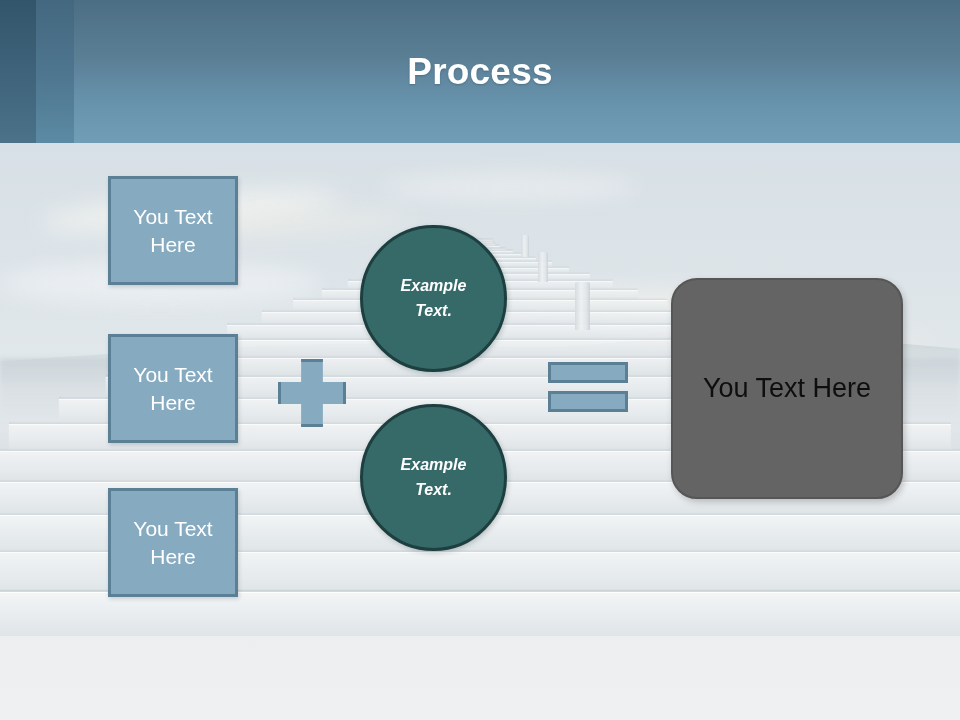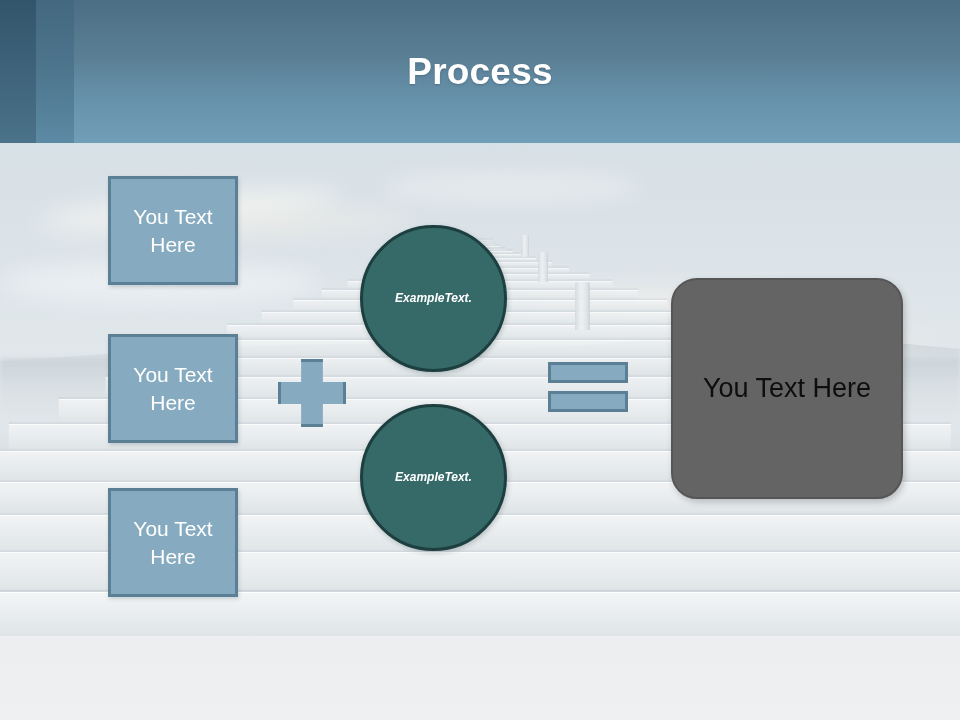--- a/index.html
+++ b/index.html
@@ -184,27 +184,27 @@
   
   .circle {
     position: absolute;
     width: 147px;
     height: 147px;
     border-radius: 50%;
     background: #366a69;
     border: 3px solid #1d3f40;
     box-sizing: border-box;
     display: flex;
-    flex-direction: row;
+    flex-direction: column;
     align-items: center;
     justify-content: center;
     color: #ffffff;
     font-weight: 700;
     font-style: italic;
-    font-size: 12px;
+    font-size: 16px;
     line-height: 1.55;
     text-align: center;
     box-shadow: 1px 2px 5px rgba(30,55,60,0.25);
   }
   .circle.top    { left: 360px; top: 225px; }
   .circle.bottom { left: 360px; top: 404px; }
 
   
   .eqbar {
     position: absolute;

